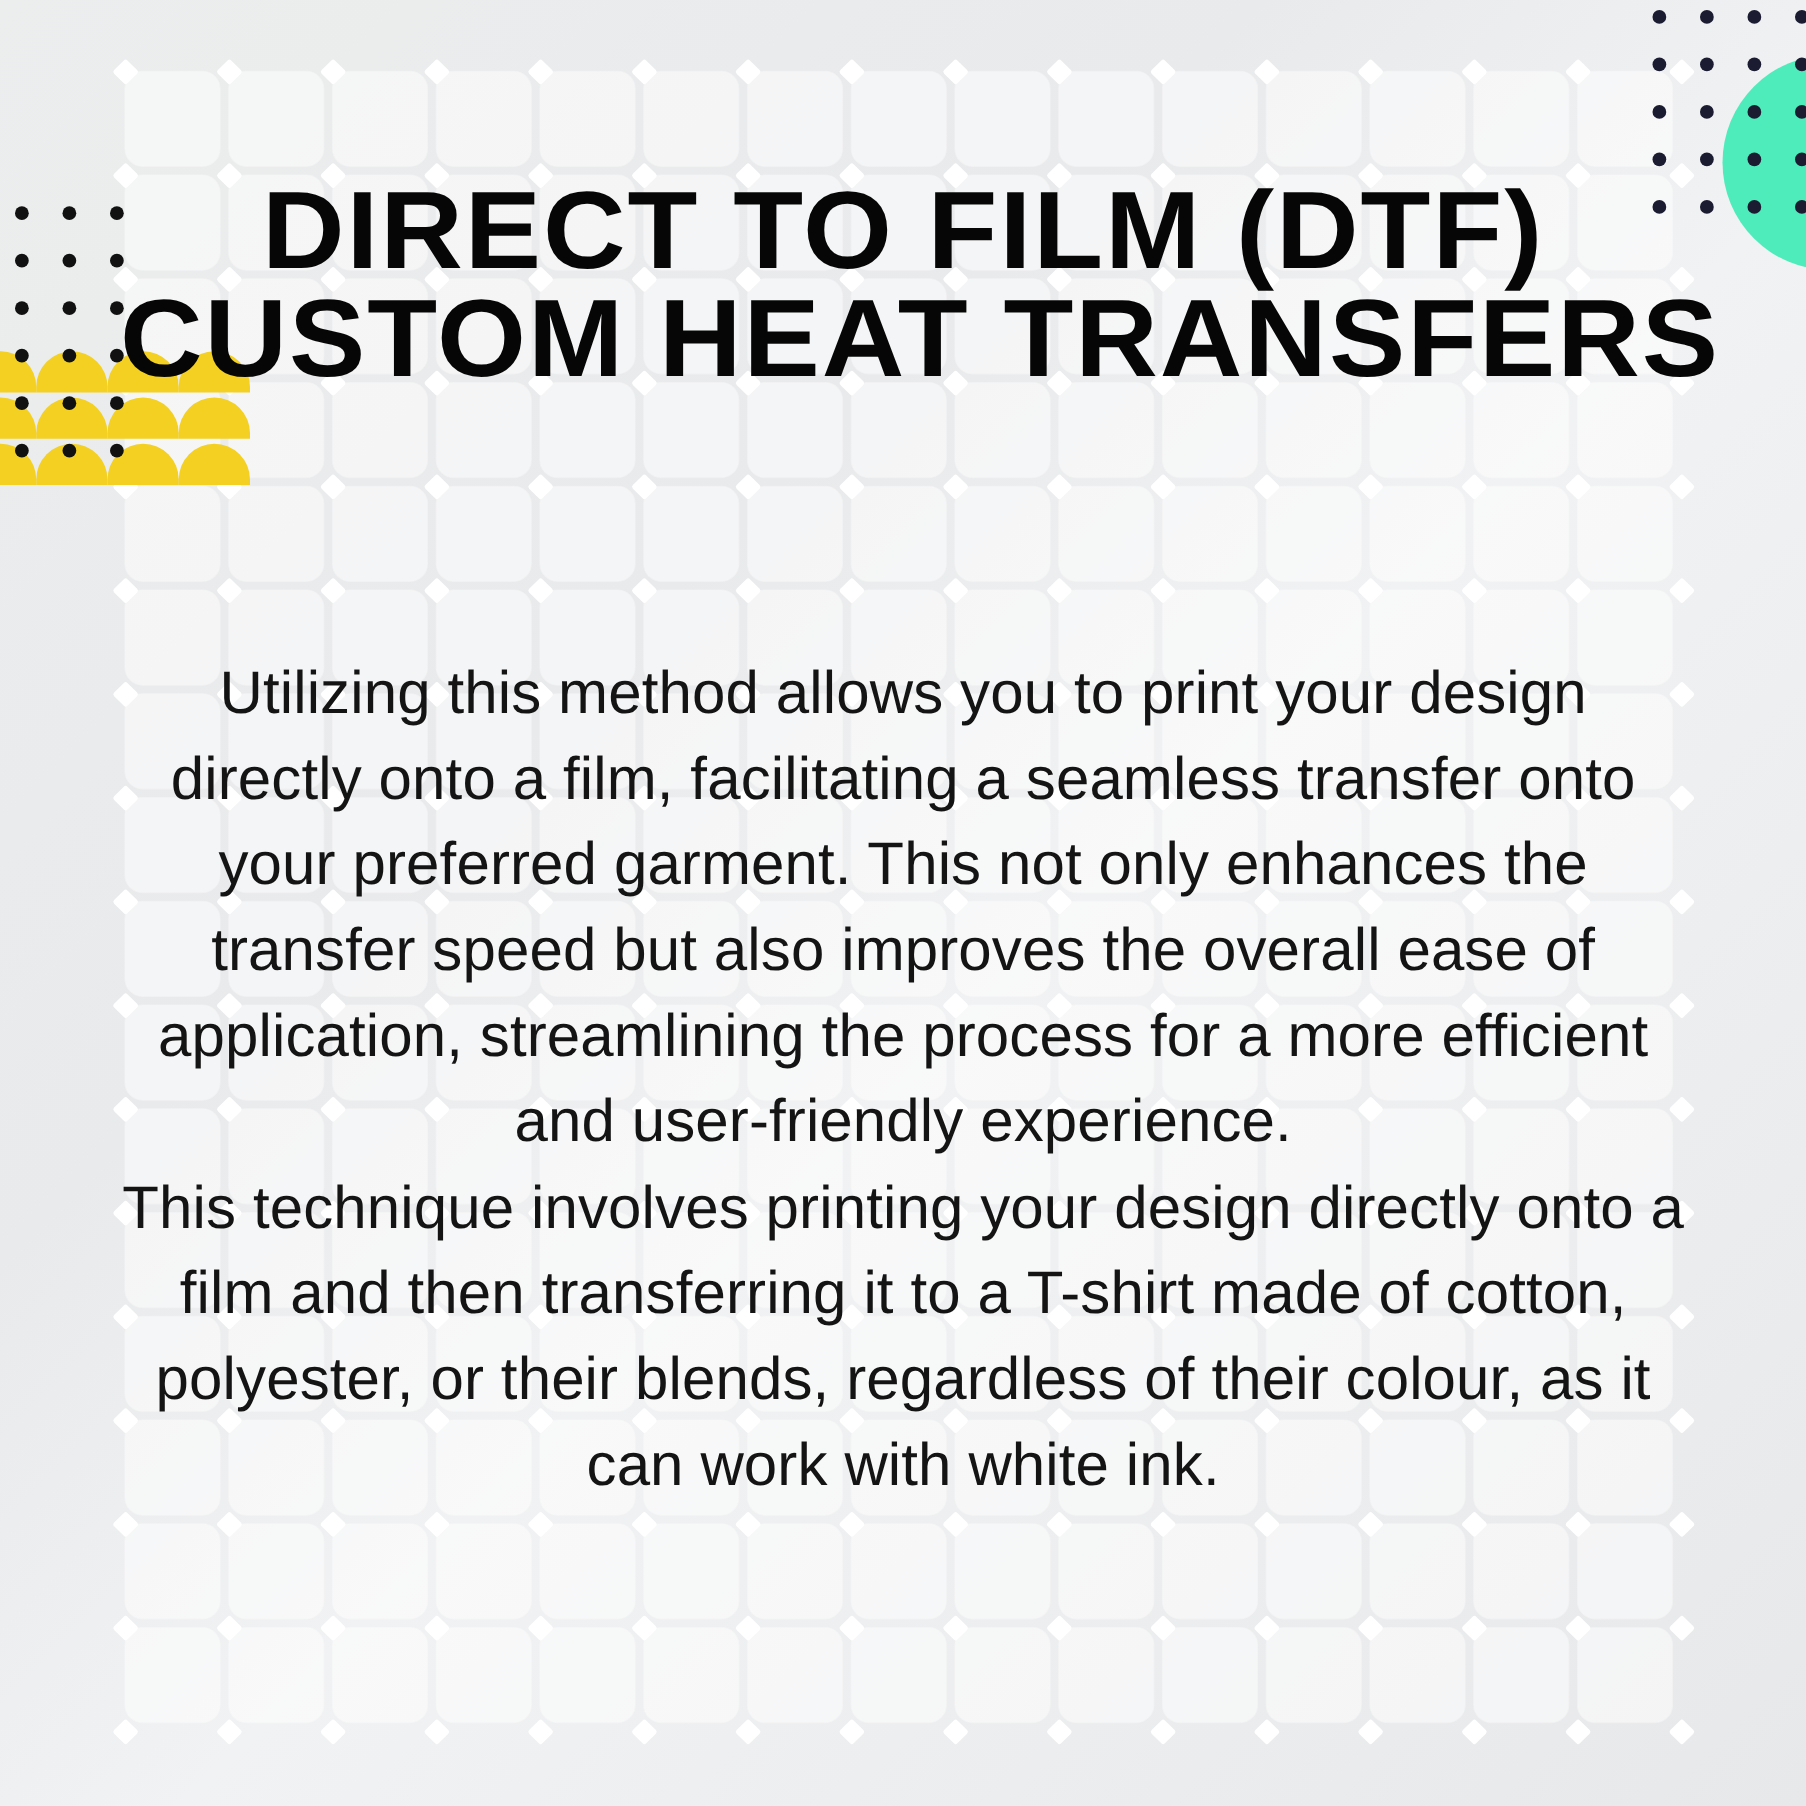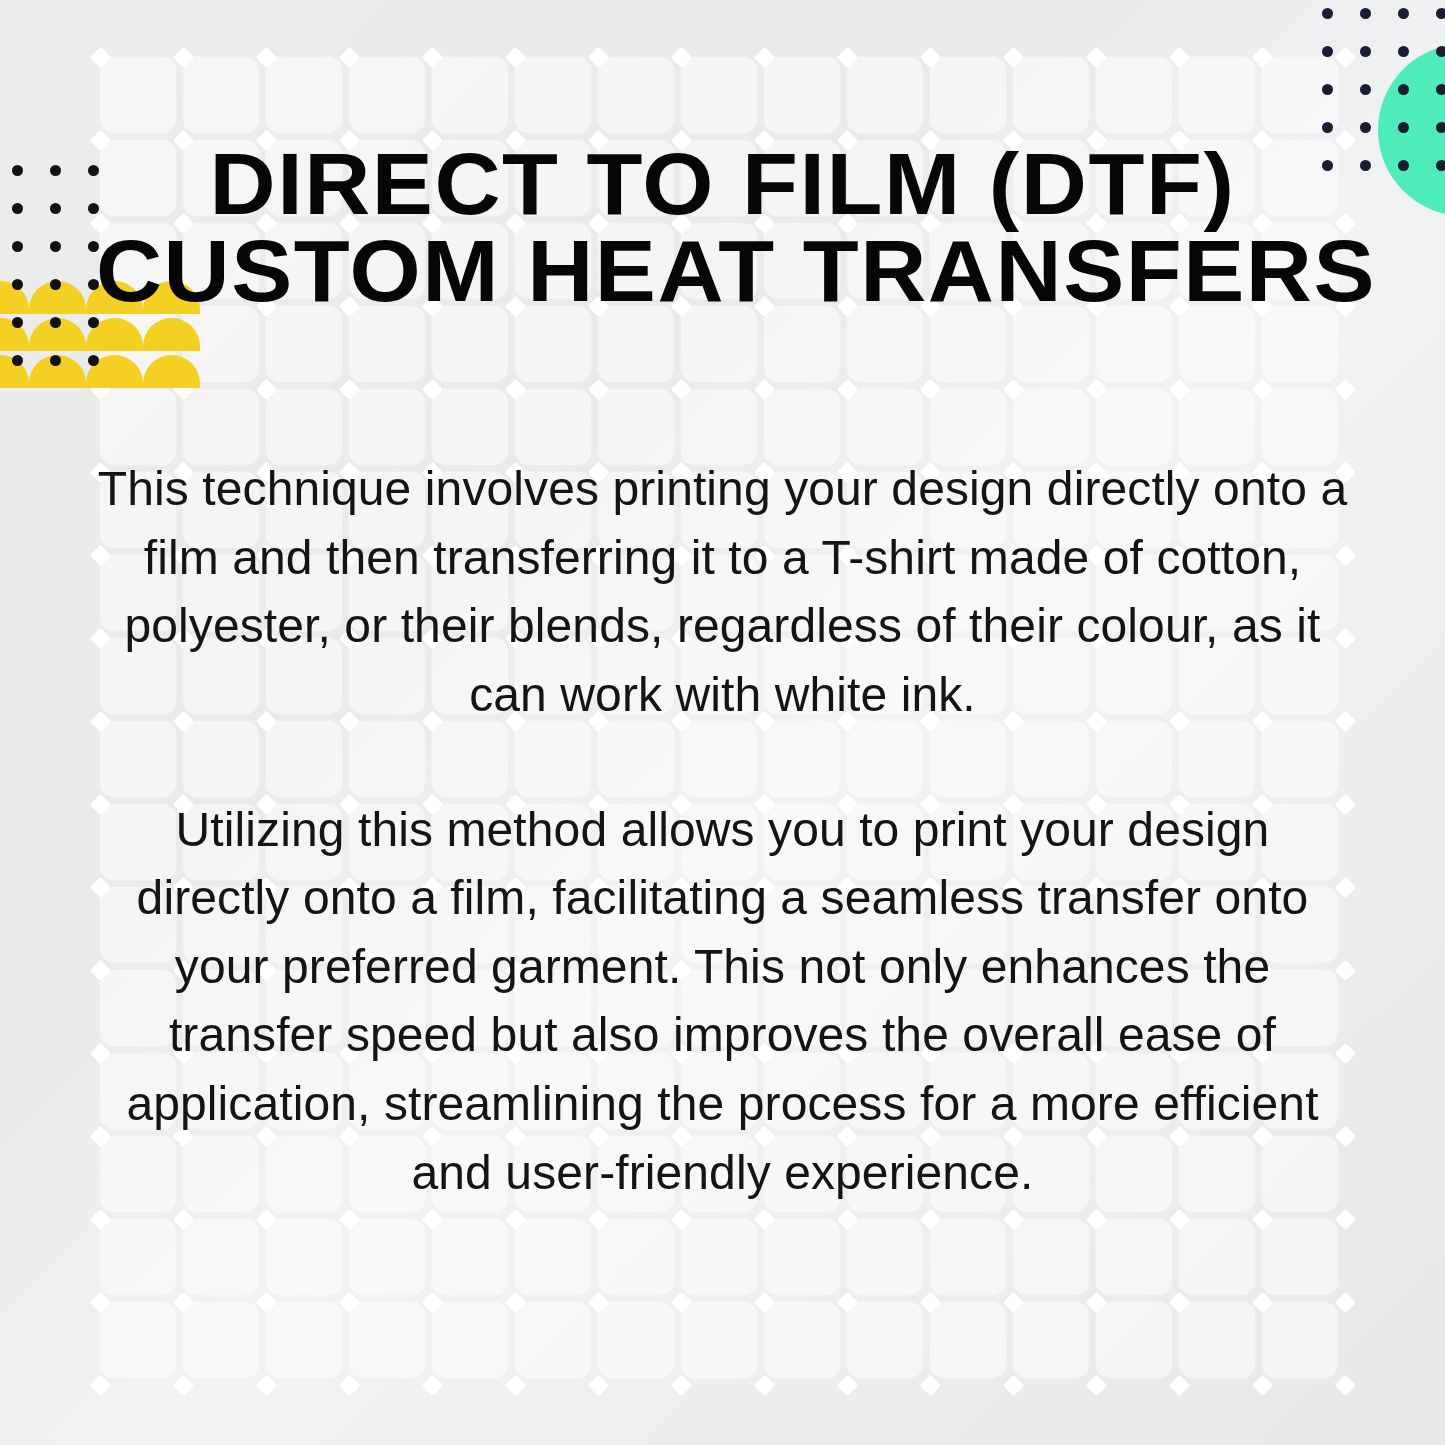--- a/index.html
+++ b/index.html
@@ -749,18 +749,18 @@
     </div>
 
   <div id="content">
 
     <div id="title-block">
       <span class="title-line">DIRECT TO FILM (DTF)</span>
       <span class="title-line">CUSTOM HEAT TRANSFERS</span>
     </div>
 
     <div id="body-block">
+      <p class="para" id="para-2">Utilizing this method allows you to print your design directly onto a film, facilitating a seamless transfer onto your preferred garment. This not only enhances the transfer speed but also improves the overall ease of application, streamlining the process for a more efficient and user-friendly experience.</p>
       <p class="para" id="para-1">This technique involves printing your design directly onto a film and then transferring it to a T-shirt made of cotton, polyester, or their blends, regardless of their colour, as it can work with white ink.</p>
-      <p class="para" id="para-2">Utilizing this method allows you to print your design directly onto a film, facilitating a seamless transfer onto your preferred garment. This not only enhances the transfer speed but also improves the overall ease of application, streamlining the process for a more efficient and user-friendly experience.</p>
     </div>
 
   </div>
 </div>
 
 </body></html>

